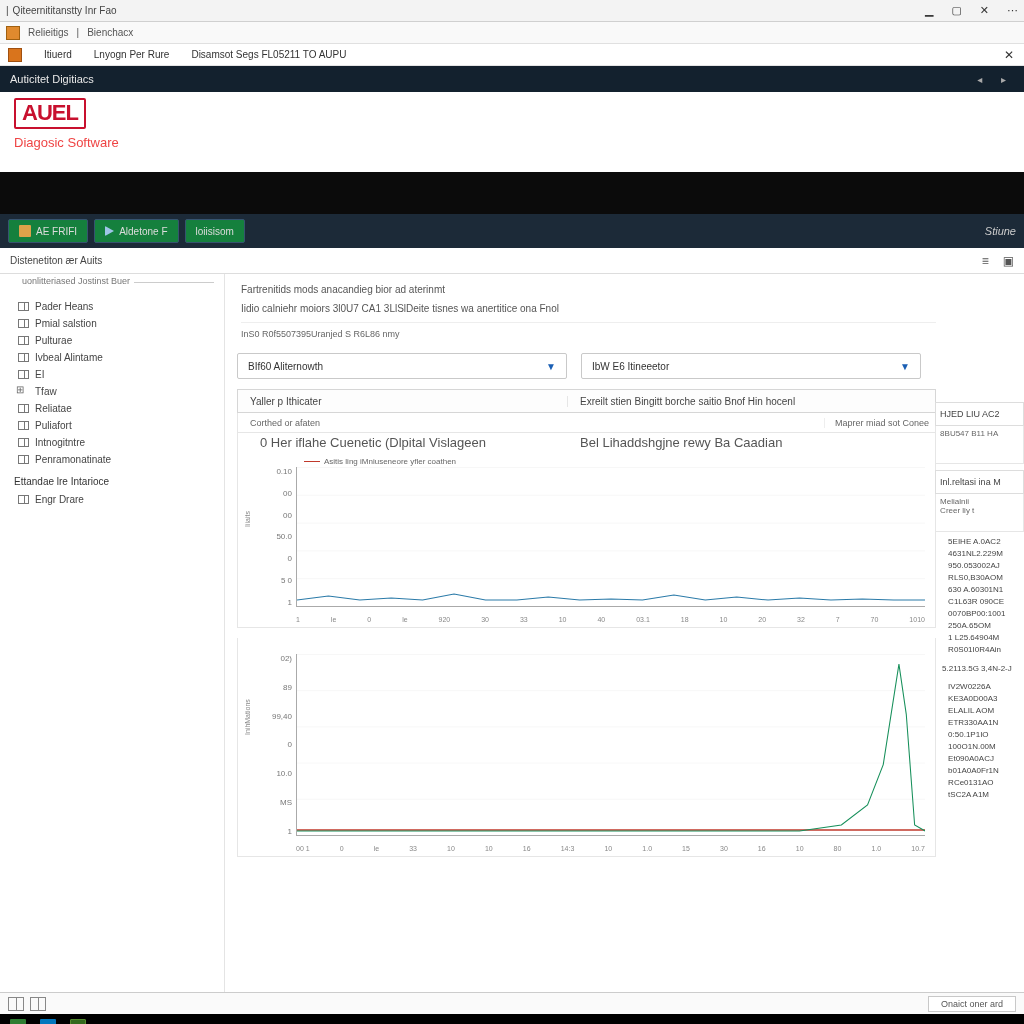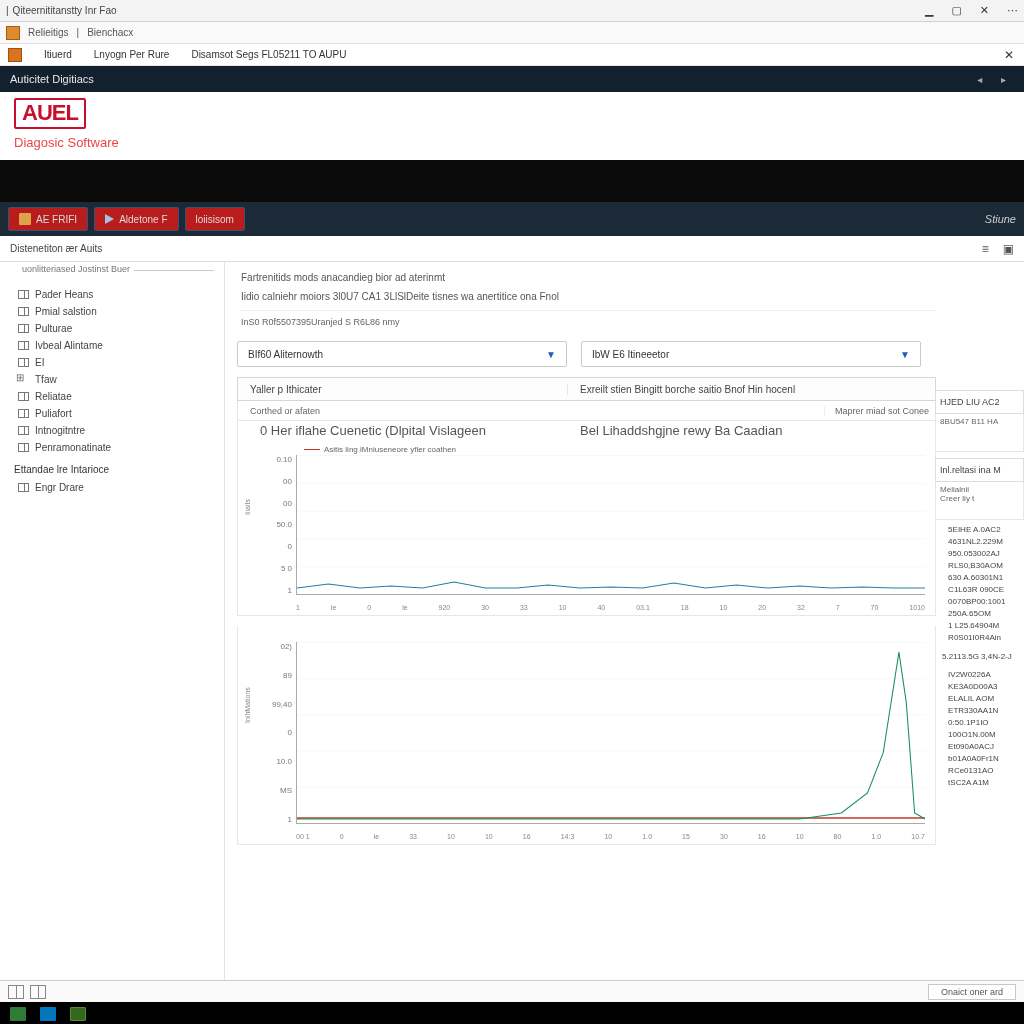--- a/index.html
+++ b/index.html
@@ -8,26 +8,26 @@
 .win-titlebar .wt-left { display:flex; gap:4px; align-items:center; }
 .win-controls { display:flex; gap:18px; color:#333; font-size:11px; }
 .win-controls span { cursor:pointer; }
 .subbar { height:22px; background:#f9f9f9; border-bottom:1px solid #e0e0e0; display:flex; align-items:center; padding:0 6px; font-size:10px; color:#555; gap:8px; }
 .subbar .sq { width:14px; height:14px; background:#e08a2e; border:1px solid #a06010; }
 .menu-strip { height:22px; background:#fff; border-bottom:1px solid #e5e5e5; display:flex; align-items:center; padding:0 8px; font-size:10px; color:#333; gap:22px; position:relative; }
 .menu-strip .sq2 { width:14px; height:14px; background:#d9741c; border:1px solid #a05010; }
 .menu-strip .closex { position:absolute; right:10px; font-size:12px; color:#333; cursor:pointer; }
 .dark-header1 { height:26px; background:#13212e; color:#e8e8e8; font-size:11px; display:flex; align-items:center; padding:0 10px; justify-content:space-between; }
 .dark-header1 .arrows { font-size:10px; letter-spacing:8px; color:#aaa; }
-.brand-block { height:68px; background:#fff; padding:6px 14px 2px 14px; }
+.brand-block { height:80px; background:#fff; padding:6px 14px 2px 14px; }
 .brand-logo { font-family:Arial Black,Arial,sans-serif; font-size:22px; font-weight:900; color:#c8102e; border:2px solid #c8102e; display:inline-block; padding:0 6px 1px 6px; border-radius:2px; letter-spacing:-1px; }
 .brand-sub { font-size:13px; color:#ef4444; margin-top:6px; }
 .dark-strip { height:42px; background:#0b0b0b; }
 .toolbar-dark { height:34px; background:#1c2a38; display:flex; align-items:center; padding:0 8px; gap:6px; }
-.toolbar-dark .tbtn { height:24px; background:#b91c1c; border:1px solid #36536f; color:#dcdcdc; font-size:10px; padding:0 10px; display:flex; align-items:center; gap:5px; cursor:pointer; border-radius:2px; }
+.toolbar-dark .tbtn { height:24px; background:#15803d; border:1px solid #36536f; color:#dcdcdc; font-size:10px; padding:0 10px; display:flex; align-items:center; gap:5px; cursor:pointer; border-radius:2px; }
 .toolbar-dark .tbtn .ico { width:12px; height:12px; background:#dda24a; border-radius:1px; }
 .toolbar-dark .tbtn .ico.play { width:0;height:0;border-left:9px solid #9ec5e6;border-top:5px solid transparent;border-bottom:5px solid transparent;background:none; }
 .toolbar-dark .spacer { flex:1; }
 .toolbar-dark .rlogo { color:#ccc; font-size:11px; font-style:italic; }
 .tab-strip { height:26px; background:#fff; border-bottom:1px solid #ddd; display:flex; align-items:center; padding:0 10px; font-size:10px; color:#444; justify-content:space-between; }
 .tab-strip .rt-icons { display:flex; gap:14px; color:#555; font-size:12px; }
 .main-area { display:flex; height:718px; background:#fff; }
 .sidebar { width:225px; border-right:1px solid #e4e4e4; padding:6px 0 0 0; font-size:10px; color:#444; }
 .sidebar .fieldset-lbl { margin:2px 10px 6px 18px; color:#777; font-size:9px; border-top:1px solid #ccc; padding-top:0; position:relative; height:10px; }
 .sidebar .fieldset-lbl span { position:relative; top:-7px; background:#fff; padding:0 4px; }

